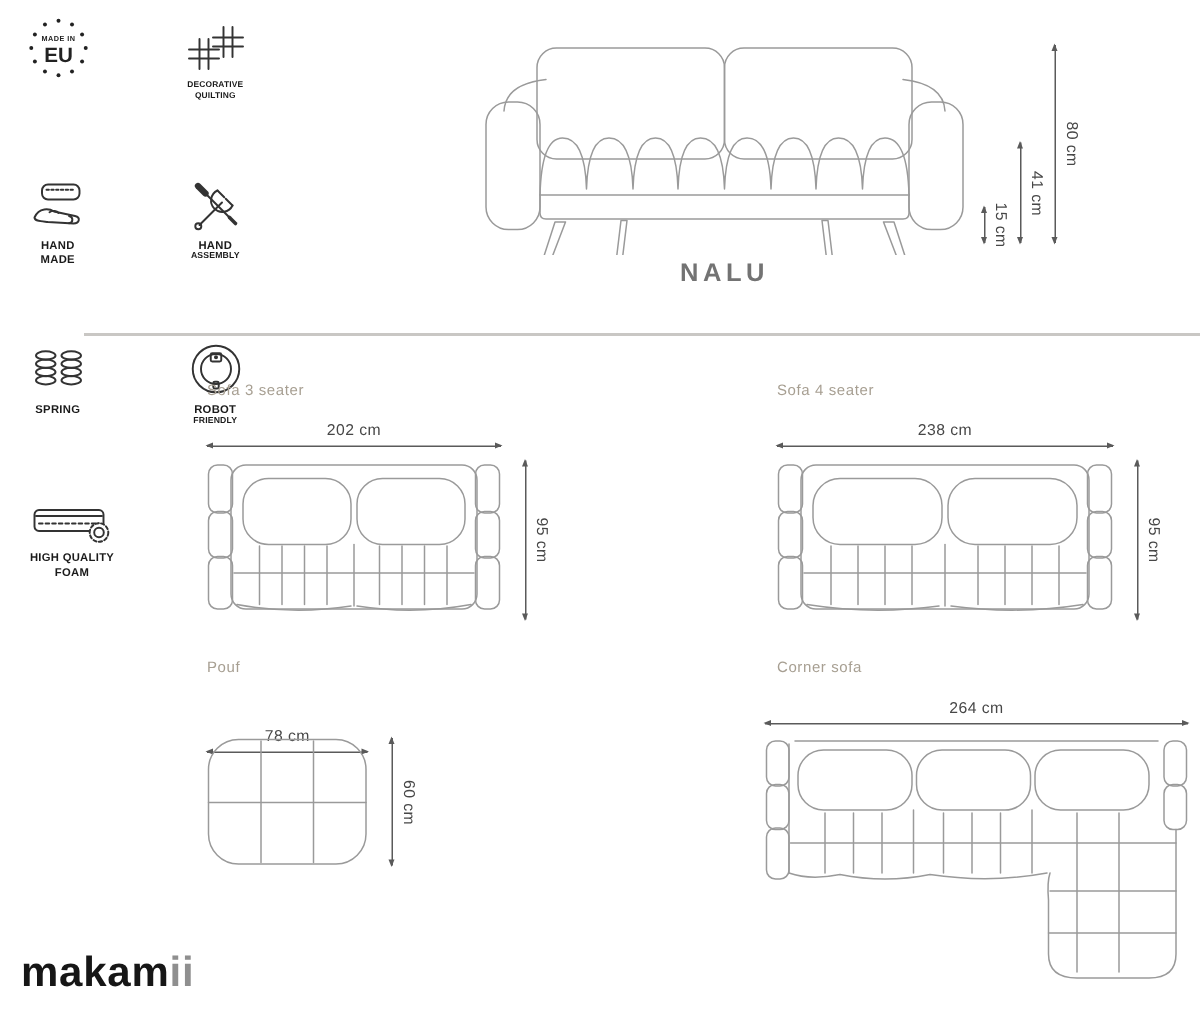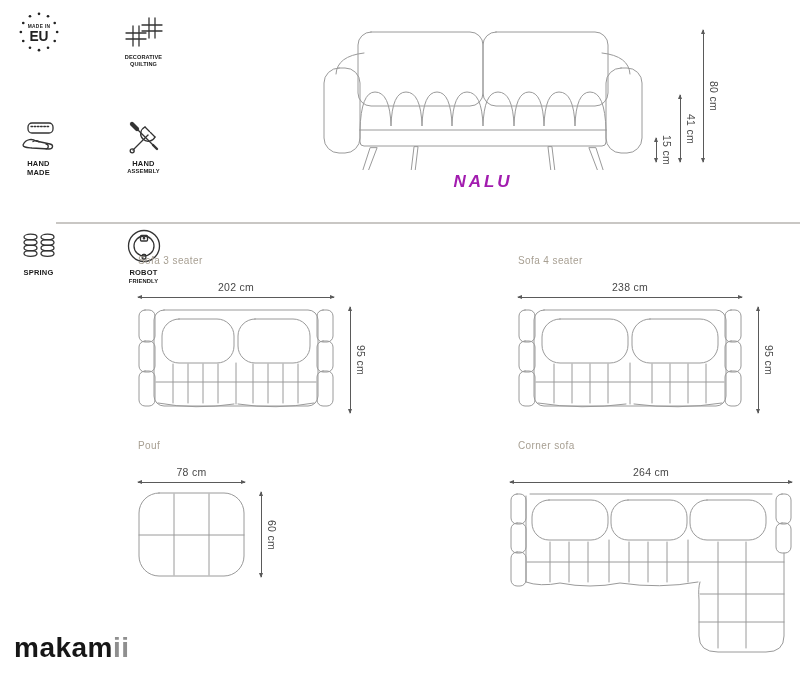--- a/index.html
+++ b/index.html
@@ -19,21 +19,21 @@
   .feature-label{font-size:7.5px;font-weight:bold;color:#1b1b1b;line-height:1.3;letter-spacing:.2px;}
   .feature-label .sm{font-size:5.8px;letter-spacing:.1px;}
   .feature-label .xs{font-size:5.6px;letter-spacing:.1px;}
   .feature-label span{display:block;}
   .feature.wide{grid-column:1 / 3;justify-self:start;width:76px;}
   .icon-stroke{stroke:#333333;fill:none;stroke-width:1.3;stroke-linecap:round;stroke-linejoin:round;}
   
   .hero-svg{position:absolute;left:318px;top:26px;}
   .hero-title{
     position:absolute;left:318px;top:172px;width:330px;text-align:center;
-    font-size:17px;font-weight:bold;letter-spacing:3px;color:#a21caf;font-style:italic;
+    font-size:17px;font-weight:bold;letter-spacing:3px;color:#737373;
   }
   
   .hdim{position:absolute;}
   .hdim .hlabel{text-align:center;font-size:10.5px;color:#474747;margin-bottom:4px;letter-spacing:.3px;}
   .hdim .hline{position:relative;height:1px;background:#5a5a5a;}
   .hdim .hline::before{content:"";position:absolute;left:-1px;top:-2.5px;
     border-top:2.5px solid transparent;border-bottom:2.5px solid transparent;border-right:5px solid #5a5a5a;}
   .hdim .hline::after{content:"";position:absolute;right:-1px;top:-2.5px;
     border-top:2.5px solid transparent;border-bottom:2.5px solid transparent;border-left:5px solid #5a5a5a;}
   .vdim{position:absolute;width:18px;}
@@ -164,20 +164,35 @@
           <circle cx="20" cy="11.2" r="0.7" fill="#333333"></circle>
           <rect x="18.2" y="27.5" width="3.6" height="4.5" rx="1"></rect>
         </svg>
       </div>
       <div class="feature-label">
         <span>ROBOT</span>
         <span class="sm">FRIENDLY</span>
       </div>
     </div>
 
+    <div class="feature wide">
+      <div class="icon-box" style="height:32px">
+        <svg width="56" height="32" viewBox="0 0 56 32" class="icon-stroke">
+          <rect x="3" y="7" width="46" height="14" rx="3"></rect>
+          <path d="M4,11 L48,11"></path>
+          <path d="M6,16 L46,16" stroke-dasharray="2.4,2"></path>
+          <circle cx="46" cy="22" r="6.2" fill="#ffffff" stroke-dasharray="2.2,1.6"></circle>
+          <circle cx="46" cy="22" r="3.2" fill="#ffffff"></circle>
+        </svg>
+      </div>
+      <div class="feature-label">
+        <span>HIGH QUALITY</span>
+        <span>FOAM</span>
+      </div>
+    </div>
   </div>
 
   <svg class="hero-svg line-art" width="330" height="144" viewBox="0 0 330 144">
     <rect x="40" y="6" width="125" height="74" rx="13"></rect>
     <rect x="165" y="6" width="125" height="74" rx="13"></rect>
     <path d="M18,48 Q19,30 46,27"></path>
     <path d="M312,48 Q311,30 284,27"></path>
     <rect x="6" y="42" width="36" height="85" rx="15"></rect>
     <rect x="288" y="42" width="36" height="85" rx="15"></rect>
     <path d="M42,104 Q43,66 57,66 Q72,66 73,100 Q74,66 88,66 Q103,66 104,100 Q105,66 119,66 Q133,66 134,100 Q135,66 149,66 Q164,66 165,100 Q166,66 180,66 Q195,66 196,100 Q197,66 211,66 Q225,66 226,100 Q227,66 241,66 Q256,66 257,100 Q258,66 272,66 Q287,66 288,104"></path>
@@ -256,21 +271,21 @@
       <path d="M20,96 Q64,103 108,97 M116,97 Q160,103 204,96"></path>
     </svg>
     <div class="vdim" style="left:240px;top:52px;height:106px;">
       <div class="vline"></div>
       <div class="vlabel">95 cm</div>
     </div>
   </div>
 
   <div class="variant" style="left:138px;top:440px;width:170px;height:160px;">
     <div class="variant-label">Pouf</div>
-    <div class="hdim" style="width:107px;">
+    <div class="hdim" style="width:107px;margin-top:19px;">
       <div class="hlabel">78 cm</div>
       <div class="hline"></div>
     </div>
     <svg class="draw line-art" width="107" height="85" viewBox="0 0 107 85">
       <rect x="1" y="1" width="105" height="83" rx="20"></rect>
       <path d="M36,2 L36,83 M71,2 L71,83"></path>
       <path d="M1,43 L106,43"></path>
     </svg>
     <div class="vdim" style="left:123px;top:52px;height:85px;">
       <div class="vline"></div>

